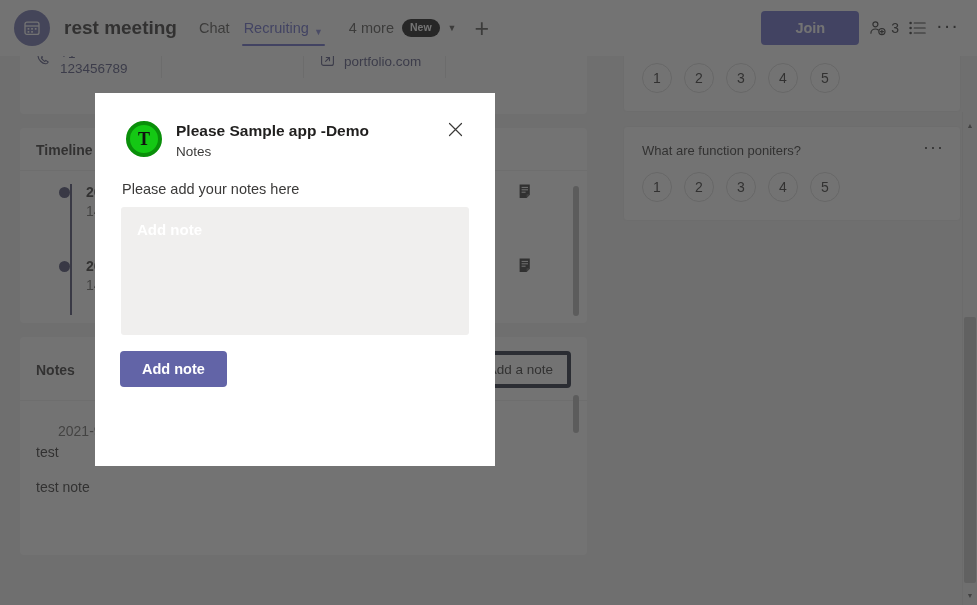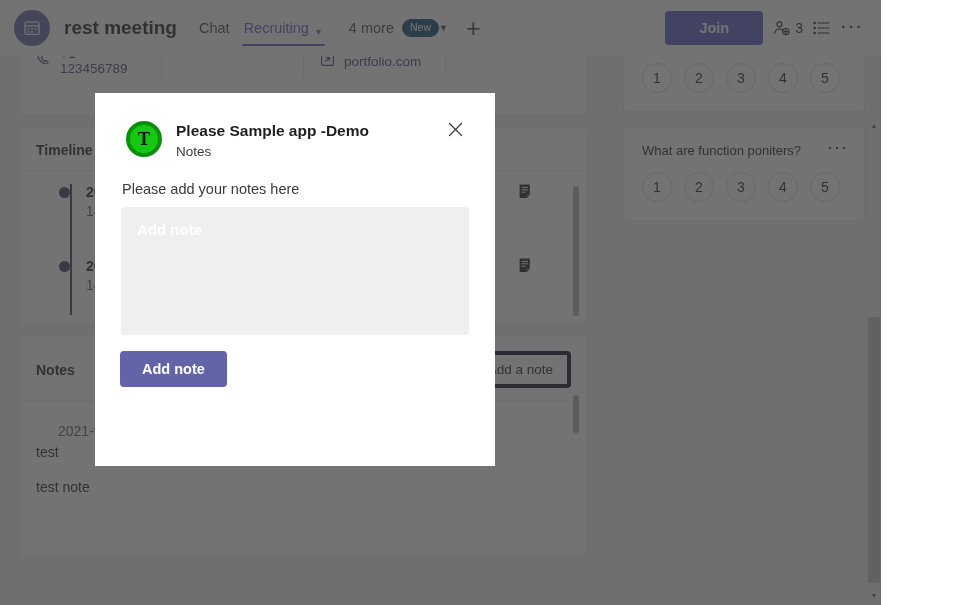--- a/index.html
+++ b/index.html
@@ -6,21 +6,21 @@
   html, body {
     margin: 0; padding: 0;
     width: 977px; height: 605px;
     overflow: hidden;
     font-family: "Liberation Sans", sans-serif;
     background: #ffffff;
   }
 
   #app {
     position: relative;
-    width: 881px;
+    width: 977px;
     height: 605px;
     background: #f5f5f5;
     overflow: hidden;
   }
 
   
   .bg-layer {
     position: absolute;
     inset: 0;
     background: #f5f5f5;
@@ -73,28 +73,28 @@
     border-radius: 2px;
   }
   .tab .chev {
     font-size: 9px;
     opacity: .8;
     line-height: 1;
     transform: translateY(1px);
   }
   .more-tab { margin-left: 12px; margin-right: 6px; }
   .new-badge {
-    background: #0c4a6e;
+    background: #000000;
     color: #ffffff;
     font-size: 10.5px;
-    font-weight: normal;
+    font-weight: bold;
     border-radius: 9px;
     padding: 3px 8px 4px;
     line-height: 1;
-    margin-right: 0;
+    margin-right: 8px;
   }
   .plus-btn {
     font-size: 25px;
     color: #484644;
     font-weight: 300;
     line-height: 1;
     margin-left: 12px;
     padding: 4px 6px;
   }
   .header-right {

